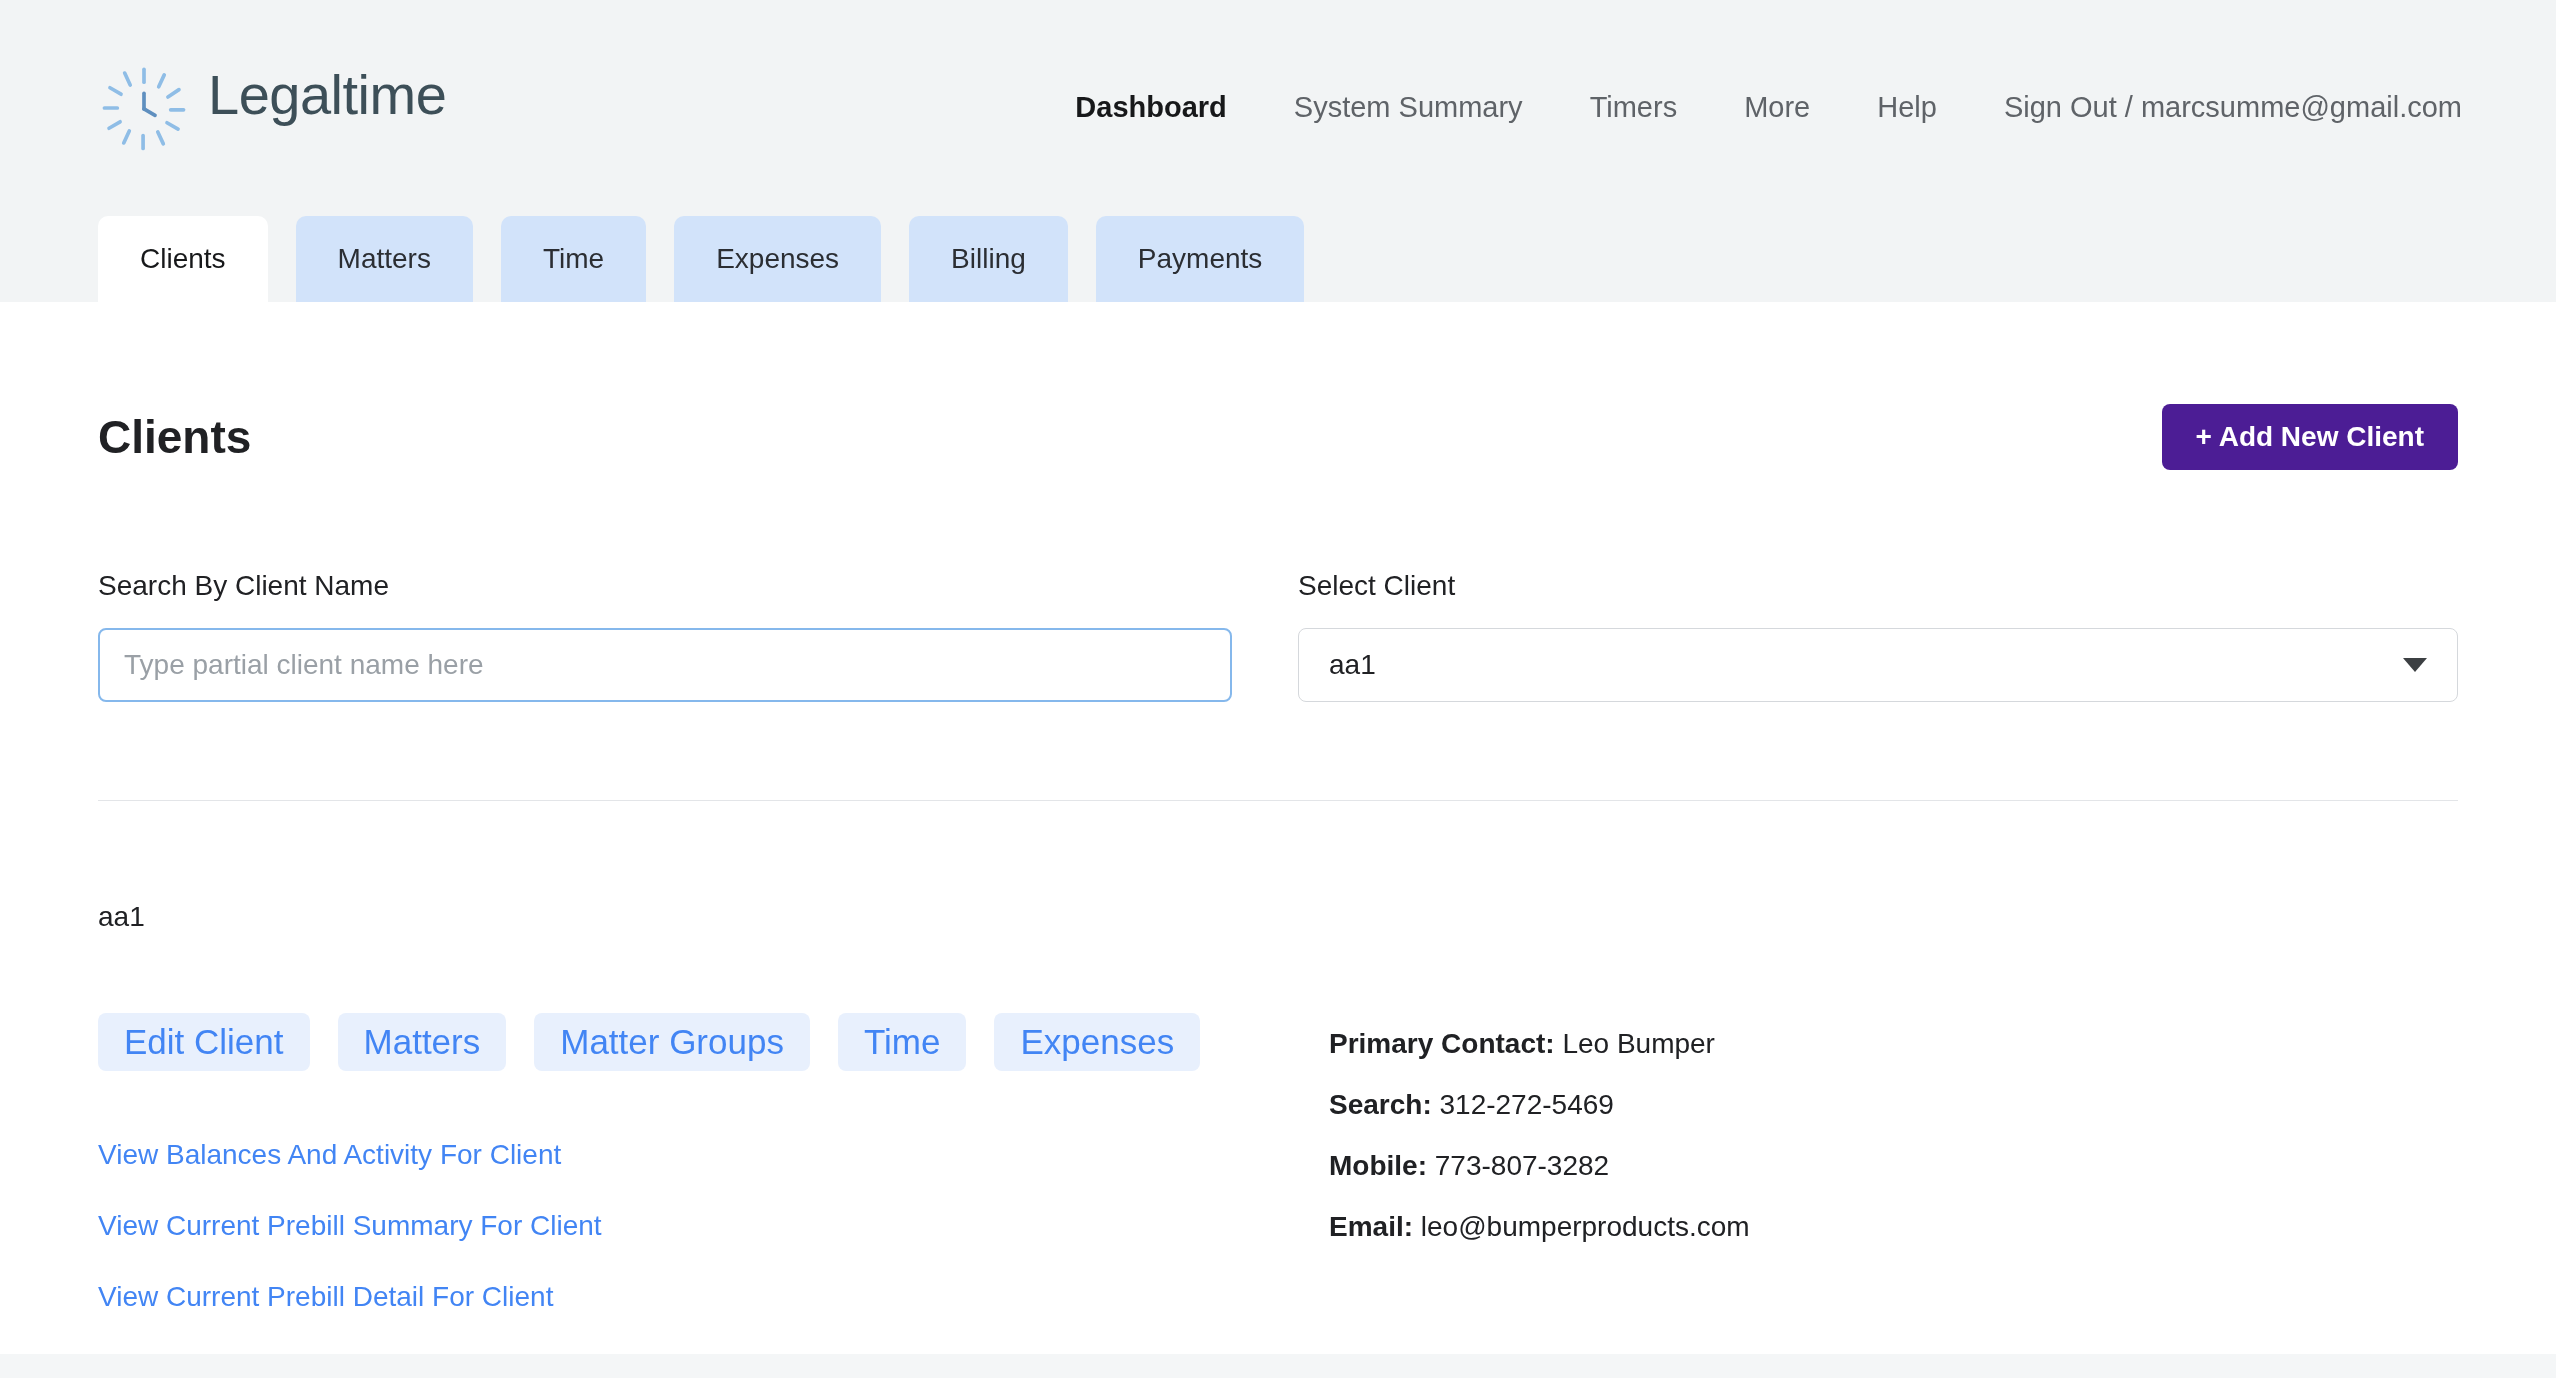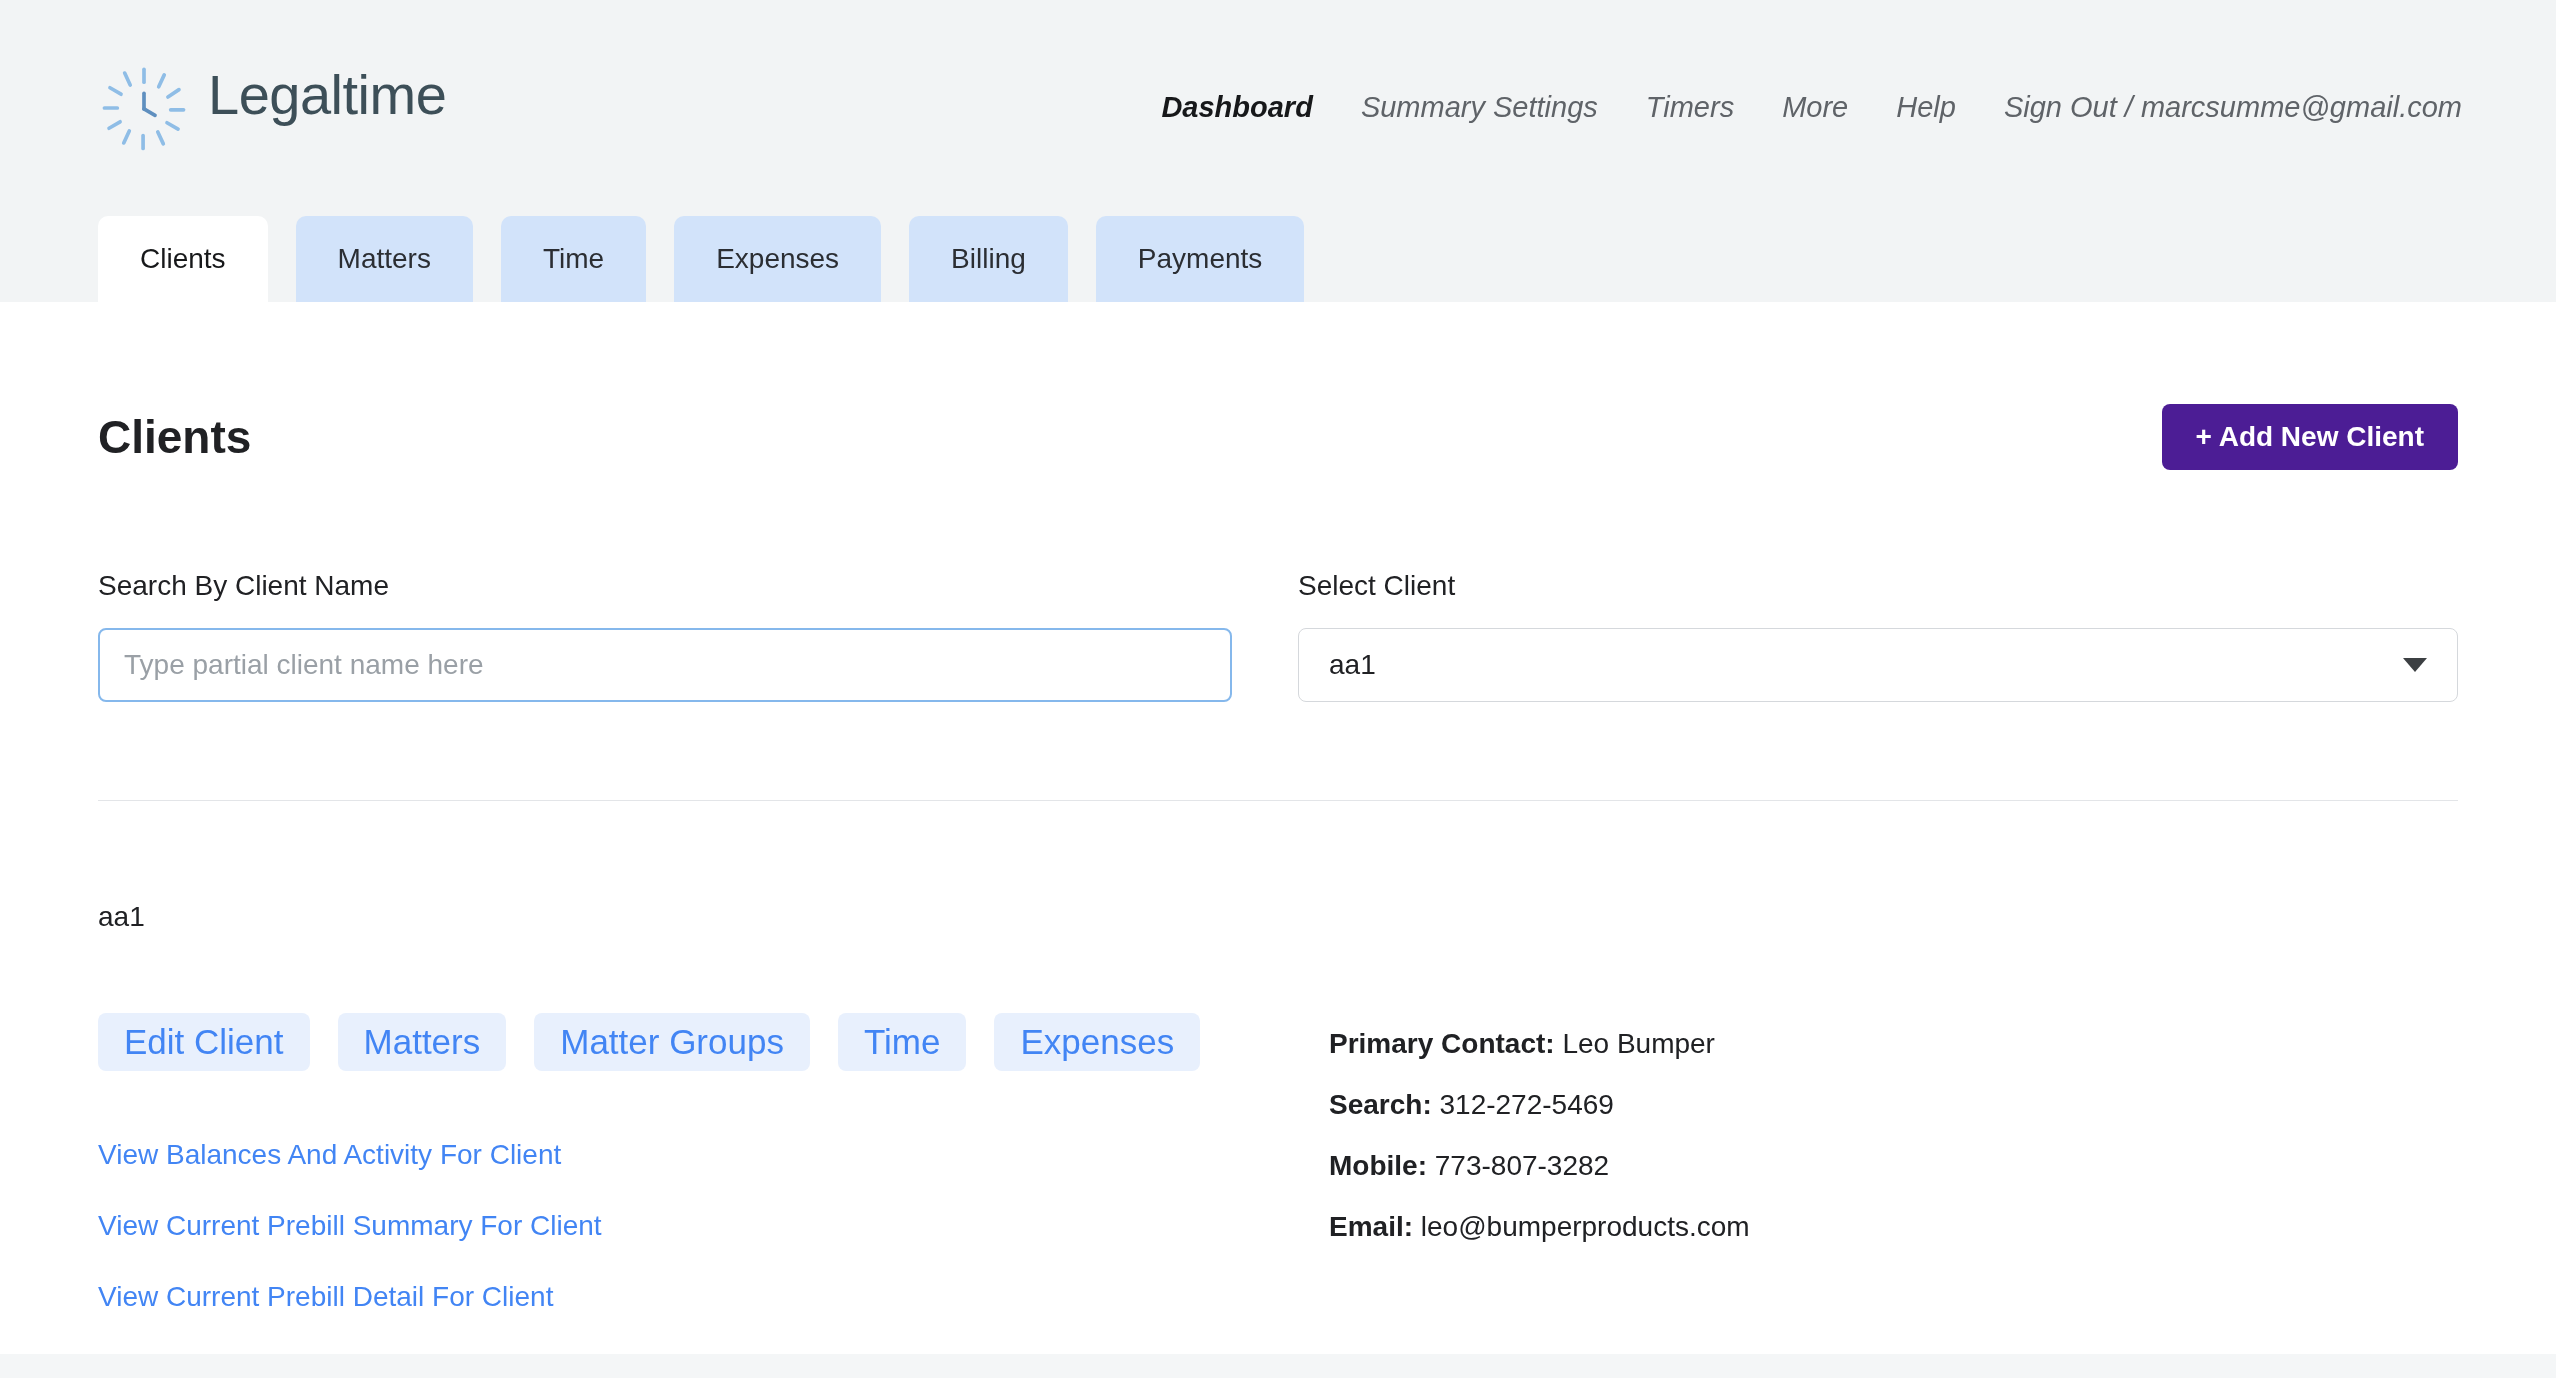--- a/index.html
+++ b/index.html
@@ -4,21 +4,21 @@
 <style>
   * { margin: 0; padding: 0; box-sizing: border-box; }
   html, body { width: 2556px; height: 1378px; background: #ffffff; font-family: "Liberation Sans", sans-serif; overflow: hidden; }
 
   
   .header { background: #f2f4f5; height: 302px; position: relative; }
   .header-top { display: flex; align-items: center; padding: 0 94px 0 98px; height: 215px; }
   .logo { display: flex; gap: 18px; cursor: pointer; }
   .logo-icon { width: 92px; height: 92px; }
   .logo-text { font-size: 56px; color: #3d4f58; font-weight: 500; letter-spacing: -0.5px; }
-  .nav { margin-left: auto; display: flex; align-items: center; gap: 48px; font-style: italic; }
+  .nav { margin-left: auto; display: flex; align-items: center; gap: 67px; }
   .nav-item { font-size: 29px; color: #5f6368; cursor: pointer; white-space: nowrap; }
   .nav-item.active { color: #17181a; font-weight: 700; }
 
   
   .tabs { position: absolute; bottom: 0; left: 98px; display: flex; gap: 28px; }
   .tab { height: 86px; display: flex; align-items: center; padding: 0 42px; font-size: 28px;
          color: #2b2e33; background: #d2e3fa; border-radius: 10px 10px 0 0; cursor: pointer; }
   .tab.active { background: #ffffff; font-weight: 500; color: #17181a; }
 
   
@@ -85,21 +85,21 @@
         </g>
         <g stroke="#5f8fbf" stroke-width="4" stroke-linecap="round">
           <line x1="50" y1="51" x2="50" y2="34"></line>
           <line x1="50" y1="51" x2="62" y2="58"></line>
         </g>
       </svg>
       <span class="logo-text">Legaltime</span>
     </div>
     <div class="nav">
       <span class="nav-item active">Dashboard</span>
-      <span class="nav-item">Summary Settings</span>
+      <span class="nav-item">System Summary</span>
       <span class="nav-item">Timers</span>
       <span class="nav-item">More</span>
       <span class="nav-item">Help</span>
       <span class="nav-item">Sign Out / marcsumme@gmail.com</span>
     </div>
   </div>
   <div class="tabs">
     <div class="tab active">Clients</div>
     <div class="tab">Matters</div>
     <div class="tab">Time</div>

